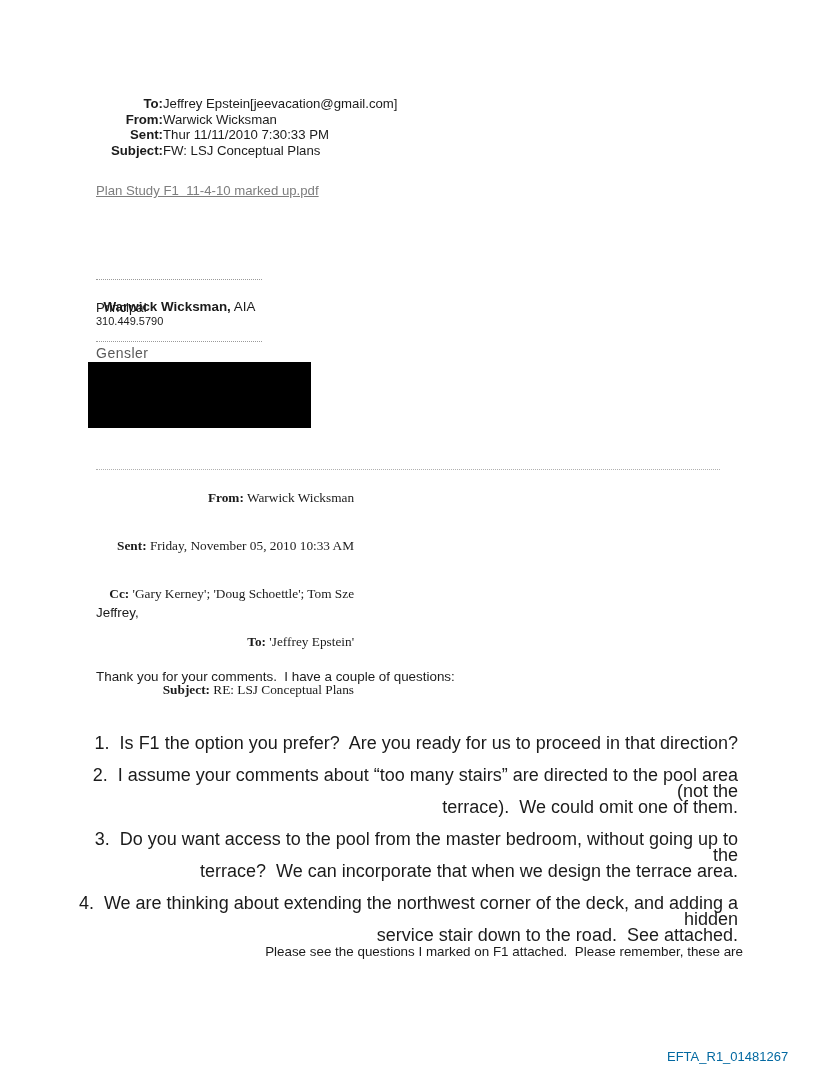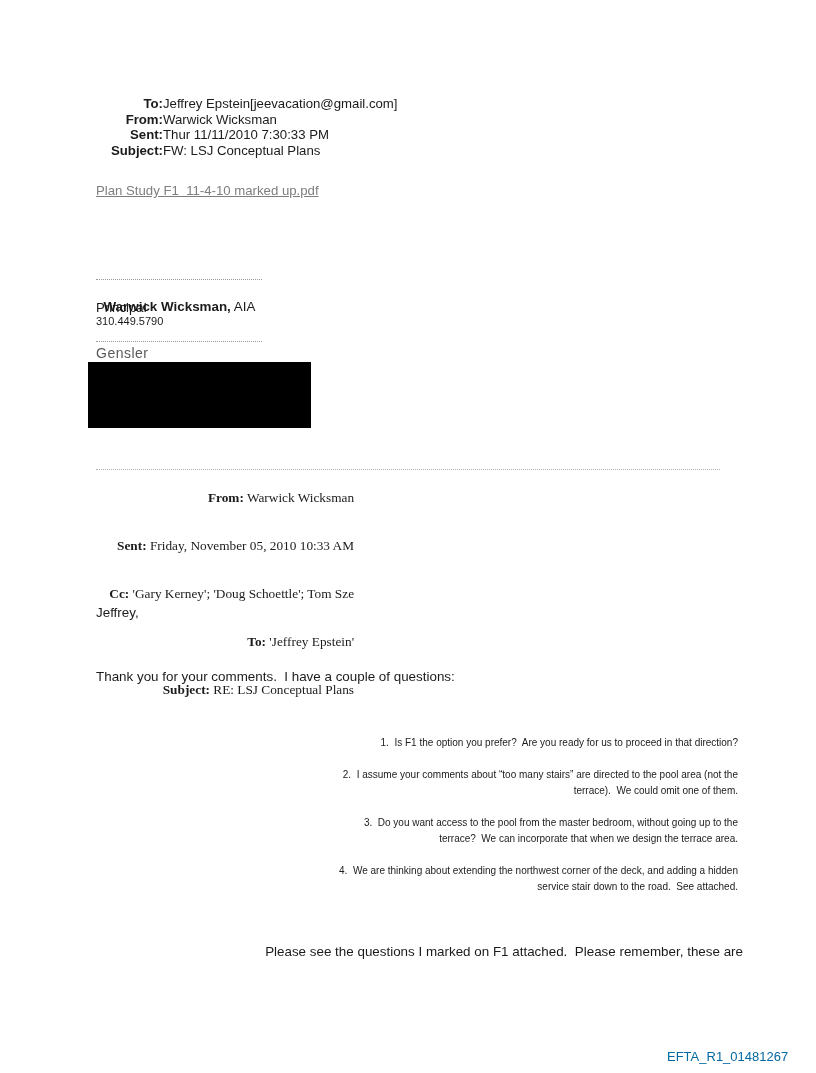--- a/index.html
+++ b/index.html
@@ -46,21 +46,21 @@
   .h2row { white-space: pre-wrap; }
   .h2label { font-weight: bold; }
 
   
   .body-text { font-size: 13.4px; line-height: 16px; white-space: pre-wrap; }
   #greeting { left: 96px; top: 605px; }
   #intro    { left: 96px; top: 669px; }
 
   #question-list { left: 78px; top: 735px; width: 660px; }
   .list-item {
-    font-size: 10px; line-height: 16px;
+    font-size: 18px; line-height: 16px;
     white-space: pre-wrap;
     padding-left: 7px; text-indent: -7px;
     margin-bottom: 16px;
   }
 
   #closing { left: 103px; top: 944px; width: 640px; }
 
   
   #bates-number { left: 667px; top: 1049px; font-size: 13px; color: #0369a1; }
 </style>

